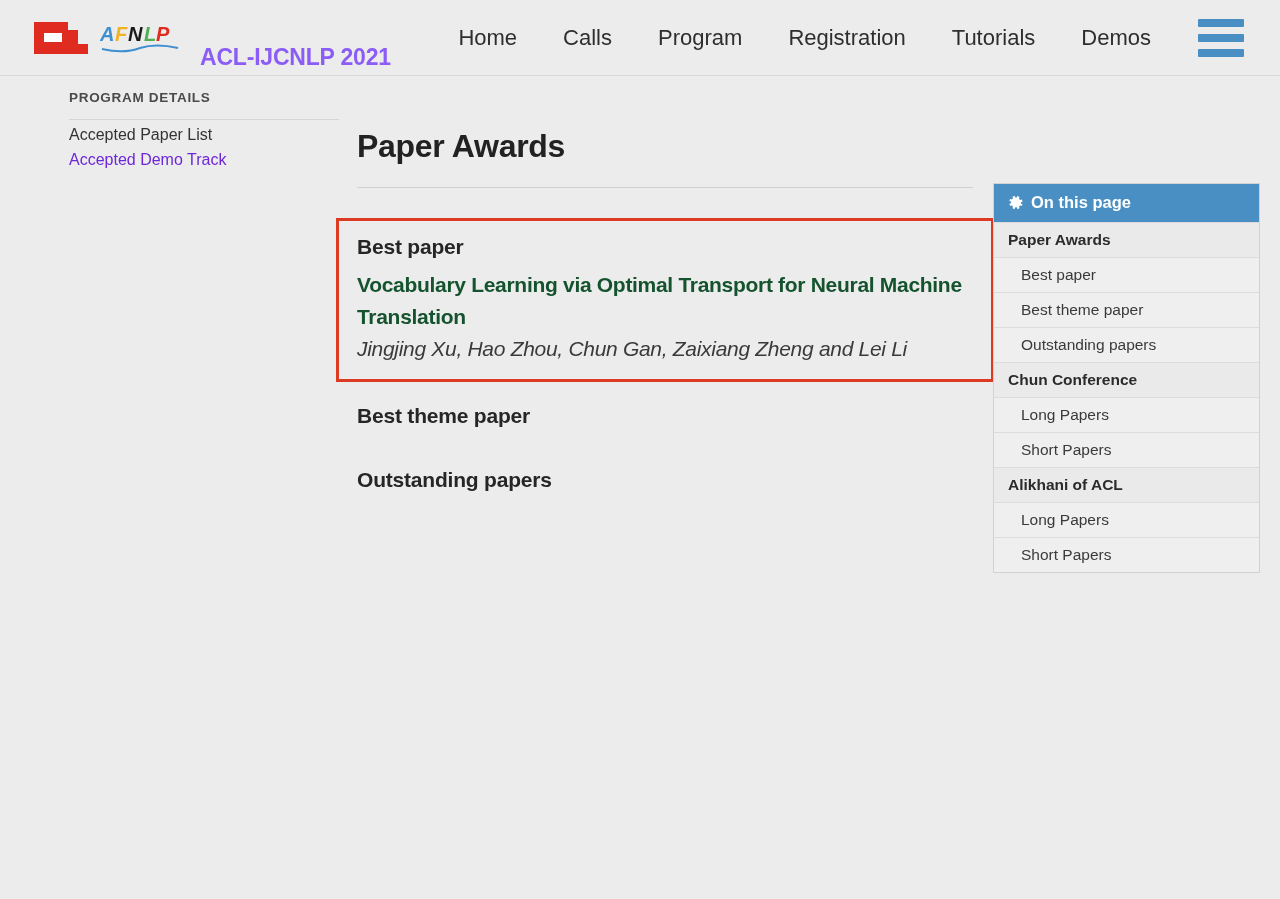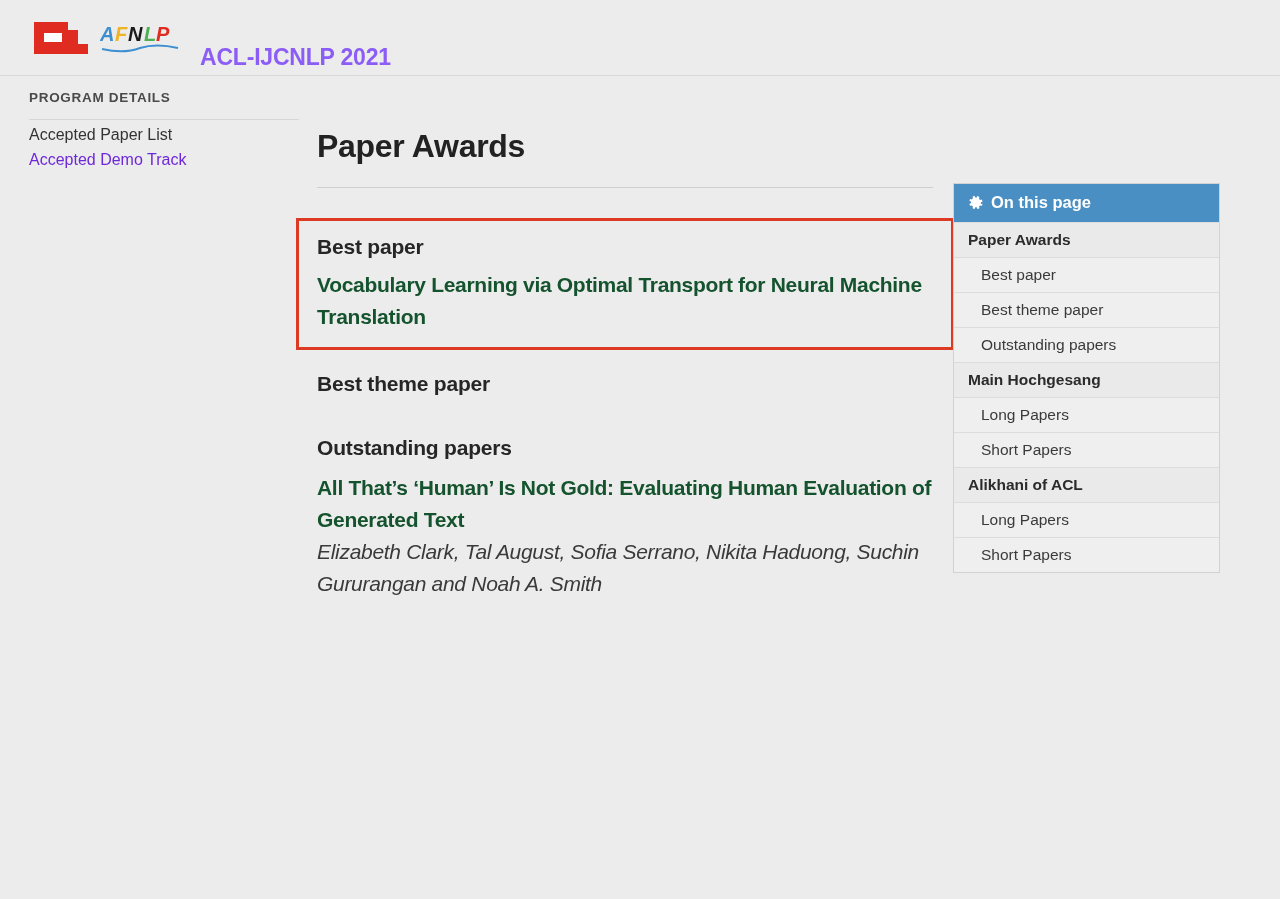--- a/index.html
+++ b/index.html
@@ -72,20 +72,21 @@
     background: #4a8fc3;
     border-radius: 1px;
   }
 
   
   #page {
     position: relative;
     width: 1092px;
     height: 822px;
     background: #ececec;
+    margin-left: 40px;
   }
 
   
   #left-sidebar {
     position: absolute;
     left: 29px;
     top: 14px;
     width: 270px;
   }
   #left-sidebar-title {
@@ -220,70 +221,80 @@
         <text x="15" y="20" font-family="Liberation Sans, sans-serif" font-size="20" font-weight="bold" font-style="italic" fill="#f0b323">F</text>
         <text x="28" y="20" font-family="Liberation Sans, sans-serif" font-size="20" font-weight="bold" font-style="italic" fill="#1a1a1a">N</text>
         <text x="44" y="20" font-family="Liberation Sans, sans-serif" font-size="20" font-weight="bold" font-style="italic" fill="#4caf50">L</text>
         <text x="56" y="20" font-family="Liberation Sans, sans-serif" font-size="20" font-weight="bold" font-style="italic" fill="#e02b20">P</text>
         <path d="M2 28 Q24 33 40 27 Q56 22 78 27" stroke="#3d8fd1" stroke-width="2" fill="none"></path>
       </svg>
     </span>
     <span id="brand-title">ACL-IJCNLP 2021</span>
   </div>
 
+  <nav id="nav-links">
+    <a class="nav-link">Home</a>
+    <a class="nav-link">Calls</a>
+    <a class="nav-link">Program</a>
+    <a class="nav-link">Registration</a>
+    <a class="nav-link">Tutorials</a>
+    <a class="nav-link">Demos</a>
+    <div id="hamburger">
+      <span></span>
+      <span></span>
+      <span></span>
+    </div>
+  </nav>
 </div>
 
 <div id="page">
 
   <aside id="left-sidebar">
     <div id="left-sidebar-title">PROGRAM DETAILS</div>
     <a class="ls-item active">Accepted Paper List</a>
     <a class="ls-item">Accepted Demo Track</a>
   </aside>
 
   <main id="main">
     <h1 id="page-title">Paper Awards</h1>
     <hr id="title-rule">
 
     <section class="award-block highlight">
       <h2 class="award-label">Best paper</h2>
       <div class="paper">
         <p class="paper-title">Vocabulary Learning via Optimal Transport for Neural Machine Translation</p>
+        <p class="paper-authors">Jingjing Xu, Hao Zhou, Chun Gan, Zaixiang Zheng and Lei Li</p>
       </div>
     </section>
 
     <section class="award-block">
       <h2 class="award-label">Best theme paper</h2>
     </section>
 
     <section class="award-block" style="margin-top:40px;">
       <h2 class="award-label">Outstanding papers</h2>
-      <div class="paper">
-        <p class="paper-title">All That’s ‘Human’ Is Not Gold: Evaluating Human Evaluation of Generated Text</p>
-        <p class="paper-authors">Elizabeth Clark, Tal August, Sofia Serrano, Nikita Haduong, Suchin Gururangan and Noah A. Smith</p>
-      </div>
     </section>
   </main>
 
   <aside id="toc">
     <div id="toc-header">
       <span>
         <svg width="16" height="16" viewBox="0 0 16 16" xmlns="http://www.w3.org/2000/svg">
           <path fill="#ffffff" d="M8 5.1a2.9 2.9 0 100 5.8 2.9 2.9 0 000-5.8zm0 4.3a1.4 1.4 0 110-2.8 1.4 1.4 0 010 2.8z"></path>
           <path fill="#ffffff" d="M14.2 9.2l-1.3-.4a5 5 0 000-1.6l1.3-.4a.5.5 0 00.3-.6l-.5-1.3a.5.5 0 00-.6-.3l-1.3.4a5 5 0 00-1.1-1.1l.4-1.3a.5.5 0 00-.3-.6L9.8.9a.5.5 0 00-.6.3l-.4 1.3a5 5 0 00-1.6 0L6.8 1.2a.5.5 0 00-.6-.3l-1.3.5a.5.5 0 00-.3.6l.4 1.3a5 5 0 00-1.1 1.1l-1.3-.4a.5.5 0 00-.6.3l-.5 1.3a.5.5 0 00.3.6l1.3.4a5 5 0 000 1.6l-1.3.4a.5.5 0 00-.3.6l.5 1.3a.5.5 0 00.6.3l1.3-.4a5 5 0 001.1 1.1l-.4 1.3a.5.5 0 00.3.6l1.3.5a.5.5 0 00.6-.3l.4-1.3a5 5 0 001.6 0l.4 1.3a.5.5 0 00.6.3l1.3-.5a.5.5 0 00.3-.6l-.4-1.3a5 5 0 001.1-1.1l1.3.4a.5.5 0 00.6-.3l.5-1.3a.5.5 0 00-.3-.6z"></path>
         </svg>
       </span>
       <span>On this page</span>
     </div>
 
     <div class="toc-row group">Paper Awards</div>
     <div class="toc-row child">Best paper</div>
     <div class="toc-row child">Best theme paper</div>
     <div class="toc-row child">Outstanding papers</div>
-    <div class="toc-row group">Main Hochgesang</div>
+    <div class="toc-row group">Chun Conference</div>
     <div class="toc-row child">Long Papers</div>
     <div class="toc-row child">Short Papers</div>
     <div class="toc-row group">Alikhani of ACL</div>
     <div class="toc-row child">Long Papers</div>
     <div class="toc-row child">Short Papers</div>
   </aside>
 
 </div>
 
 </body></html>

